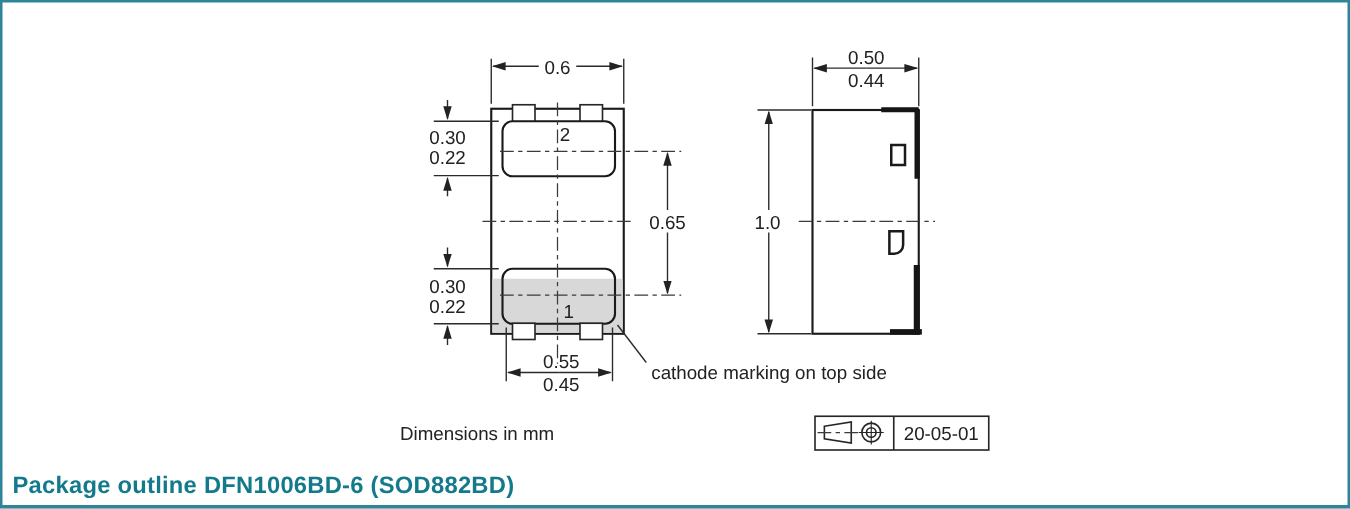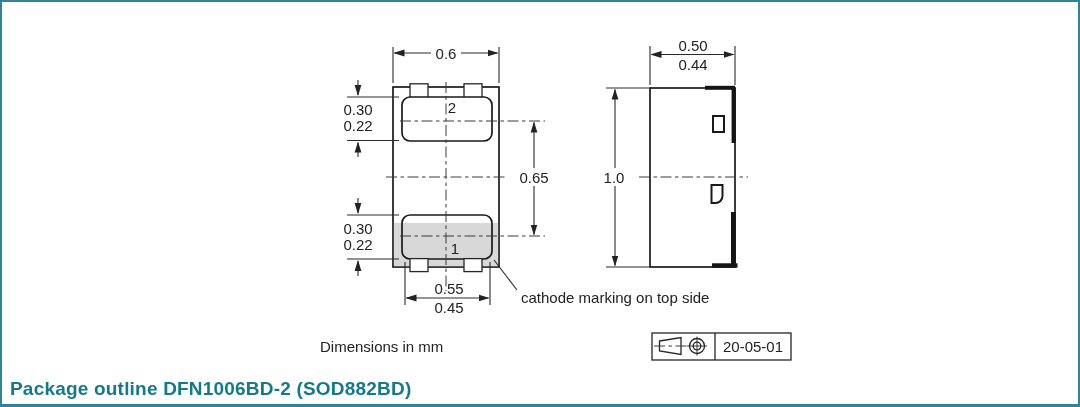--- a/index.html
+++ b/index.html
@@ -155,14 +155,14 @@
       <path d="M659.5,341 L681,337.5 L681,354.5 L659.5,351 Z" class="ln"></path>
       <line x1="654" y1="346" x2="687" y2="346" class="cl" stroke-dasharray="7 2.5 2 2.5"></line>
       <circle cx="697" cy="346" r="7.5" class="ln"></circle>
       <circle cx="697" cy="346" r="3.8" class="ln"></circle>
       <line x1="687" y1="346" x2="707" y2="346" stroke="#262626" stroke-width="0.9"></line>
       <line x1="697" y1="336.5" x2="697" y2="355.5" stroke="#262626" stroke-width="0.9"></line>
       <text x="753" y="352" text-anchor="middle" class="dimtxt">20-05-01</text>
     </g>
   </svg>
 
-  <div id="doc-title">Package outline DFN1006BD-2 (SOD882BD)</div>
+  <div id="doc-title">Package outline DFN1006BD-6 (SOD882BD)</div>
 </div>
 
 </body></html>

